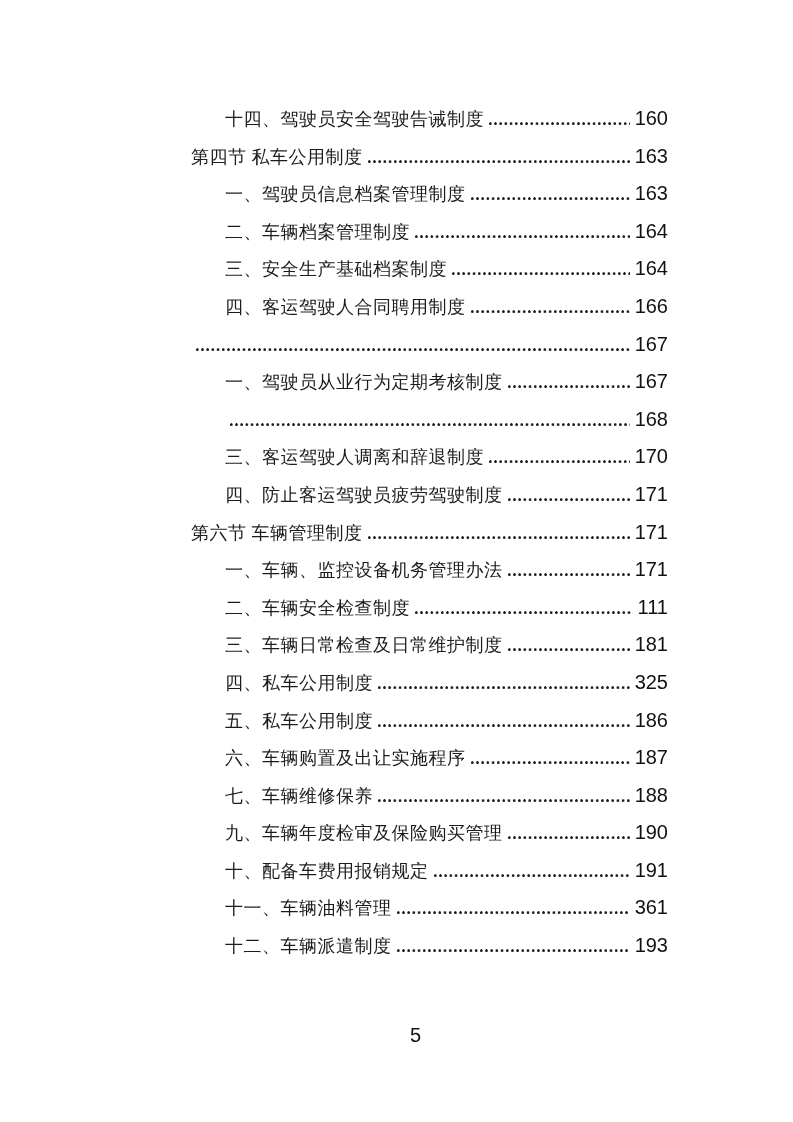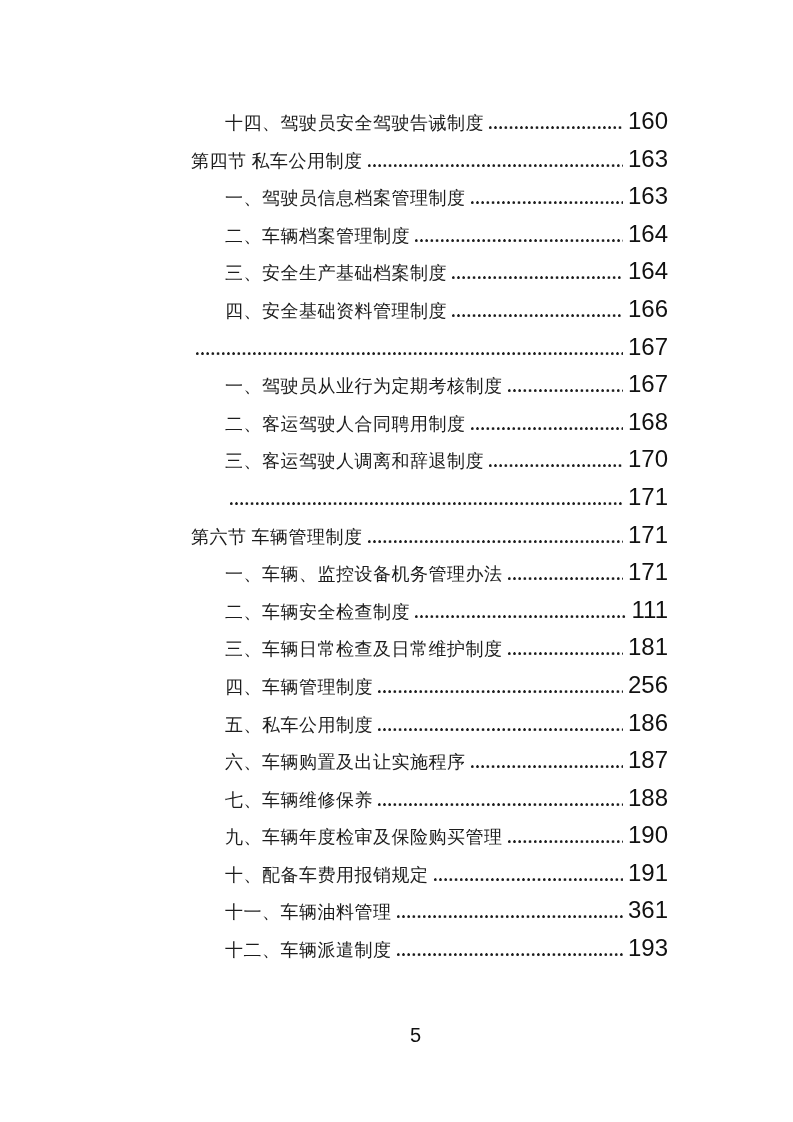--- a/index.html
+++ b/index.html
@@ -43,21 +43,21 @@
     height: 3px;
     margin: 0 5px 0 5px;
     background-image: radial-gradient(circle at 1.3px 1.6px, #1c1c1c 1.1px, rgba(0,0,0,0) 1.55px);
     background-size: 5.2px 3px;
     background-repeat: repeat-x;
     background-position: left bottom;
     min-width: 10px;
   }
   .toc-page-num {
     font-family: "Liberation Sans", "DejaVu Sans", sans-serif;
-    font-size: 24px;
+    font-size: 20px;
     white-space: nowrap;
     color: #111;
   }
   .footer {
     position: absolute;
     left: 0;
     right: 0;
     top: 1024px;
     text-align: center;
   }
@@ -93,44 +93,44 @@
         <span class="toc-title">二、车辆档案管理制度</span>
         <span class="leader"></span>
         <span class="toc-page-num">164</span>
       </div>
       <div class="toc-row level-3">
         <span class="toc-title">三、安全生产基础档案制度</span>
         <span class="leader"></span>
         <span class="toc-page-num">164</span>
       </div>
       <div class="toc-row level-3">
-        <span class="toc-title">四、安全基础资料管理制度</span>
+        <span class="toc-title">四、客运驾驶人合同聘用制度</span>
         <span class="leader"></span>
         <span class="toc-page-num">166</span>
       </div>
       <div class="toc-row level-2">
         <span class="leader"></span>
         <span class="toc-page-num">167</span>
       </div>
       <div class="toc-row level-3">
         <span class="toc-title">一、驾驶员从业行为定期考核制度</span>
         <span class="leader"></span>
         <span class="toc-page-num">167</span>
       </div>
       <div class="toc-row level-3">
-        <span class="toc-title">二、客运驾驶人合同聘用制度</span>
         <span class="leader"></span>
         <span class="toc-page-num">168</span>
       </div>
       <div class="toc-row level-3">
         <span class="toc-title">三、客运驾驶人调离和辞退制度</span>
         <span class="leader"></span>
         <span class="toc-page-num">170</span>
       </div>
       <div class="toc-row level-3">
+        <span class="toc-title">四、防止客运驾驶员疲劳驾驶制度</span>
         <span class="leader"></span>
         <span class="toc-page-num">171</span>
       </div>
       <div class="toc-row level-2">
         <span class="toc-title">第六节 车辆管理制度</span>
         <span class="leader"></span>
         <span class="toc-page-num">171</span>
       </div>
       <div class="toc-row level-3">
         <span class="toc-title">一、车辆、监控设备机务管理办法</span>
@@ -141,23 +141,23 @@
         <span class="toc-title">二、车辆安全检查制度</span>
         <span class="leader"></span>
         <span class="toc-page-num">111</span>
       </div>
       <div class="toc-row level-3">
         <span class="toc-title">三、车辆日常检查及日常维护制度</span>
         <span class="leader"></span>
         <span class="toc-page-num">181</span>
       </div>
       <div class="toc-row level-3">
-        <span class="toc-title">四、车辆管理制度</span>
+        <span class="toc-title">四、私车公用制度</span>
         <span class="leader"></span>
-        <span class="toc-page-num">256</span>
+        <span class="toc-page-num">325</span>
       </div>
       <div class="toc-row level-3">
         <span class="toc-title">五、私车公用制度</span>
         <span class="leader"></span>
         <span class="toc-page-num">186</span>
       </div>
       <div class="toc-row level-3">
         <span class="toc-title">六、车辆购置及出让实施程序</span>
         <span class="leader"></span>
         <span class="toc-page-num">187</span>

